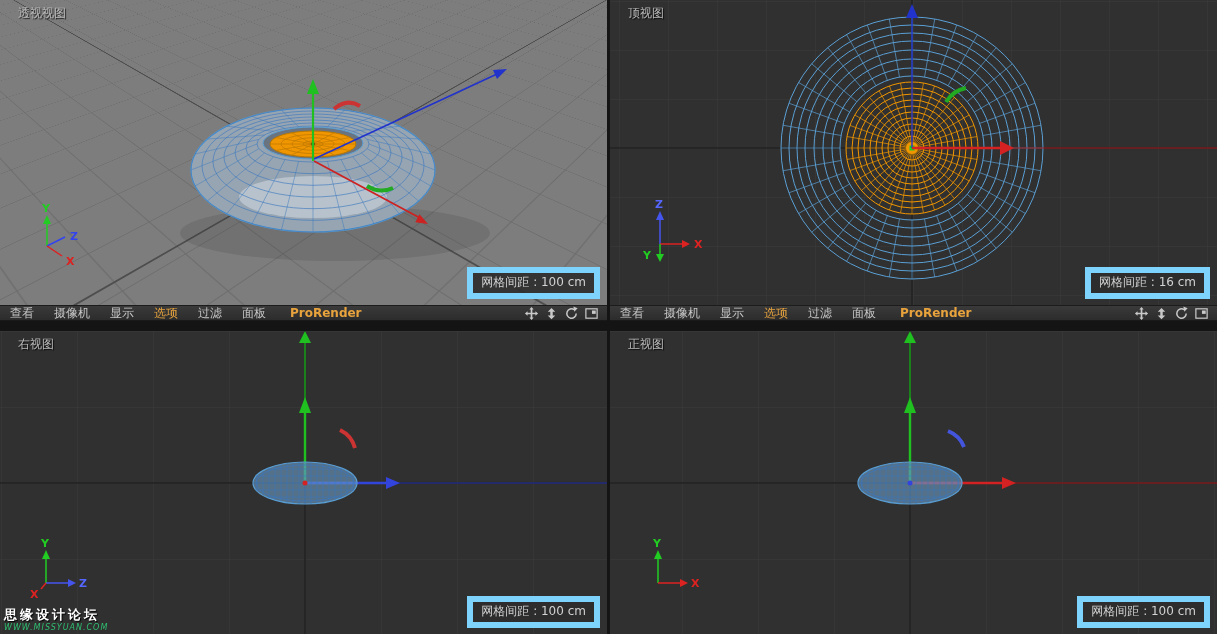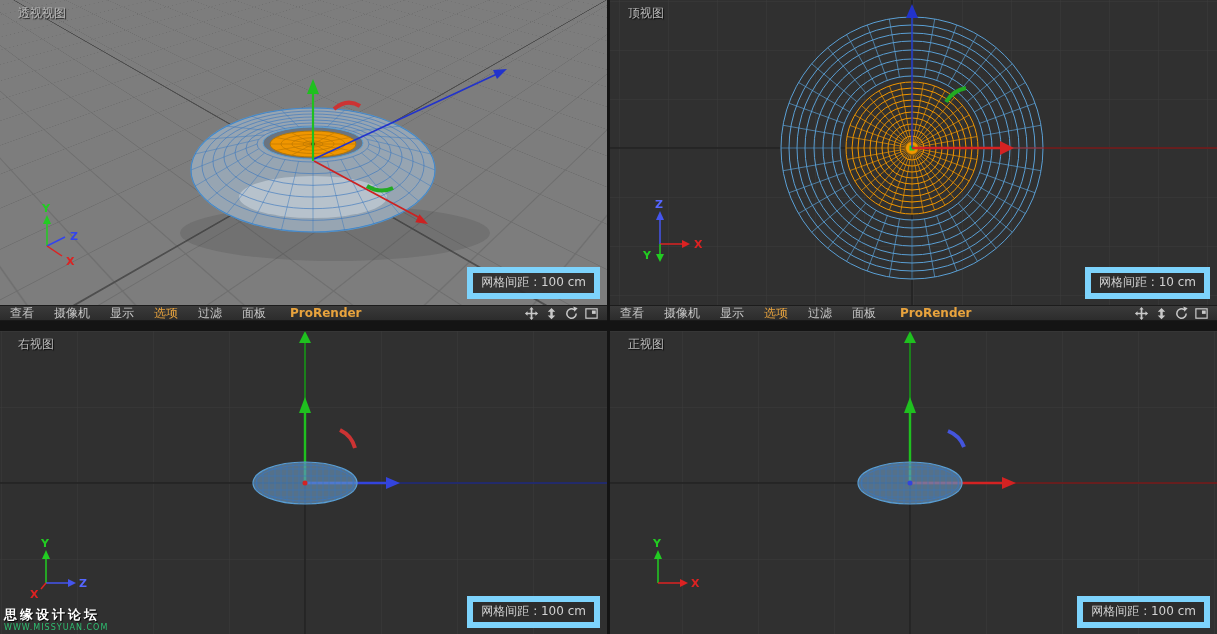--- a/index.html
+++ b/index.html
@@ -27,21 +27,21 @@
     border-top:1px solid #1c1c1c;border-bottom:1px solid #191919;}
   #menubar-left{left:0;} #menubar-right{left:610px;}
   .mi{color:#c6c6c6;font-size:12px;line-height:24px;padding:0 10px;white-space:nowrap;cursor:default;}
   .mi.active{color:#e8a33d;}
   .mi.prorender{color:#e8a33d;font-weight:bold;padding-left:14px;}
   .mb-icons{margin-left:auto;display:flex;align-items:center;gap:5px;padding-right:8px;}
   .mb-icons svg{display:block;}
   svg text{font-size:11px;font-weight:bold;font-family:"DejaVu Sans","Liberation Sans",sans-serif;}
   #watermark{position:absolute;left:4px;bottom:1px;z-index:9;line-height:1.25;}
   .wm1{color:#ffffff;font-size:13px;font-weight:bold;letter-spacing:3px;text-shadow:1px 1px 1px #000;}
-  .wm2{color:#2fbf71;font-size:8px;letter-spacing:1px;}
+  .wm2{color:#2fbf71;font-size:8px;letter-spacing:1px;font-style:italic;}
 </style>
 </head>
 <body>
 
 <div id="stage">
 
   <div class="vp" id="vp-persp">
     <div class="floor"></div>
     <svg class="scene" width="607" height="305" viewBox="0 0 607 305">
       <ellipse cx="335" cy="233" rx="155" ry="28" fill="rgba(50,50,50,.15)"></ellipse>
@@ -241,21 +241,21 @@
         <text x="-5" y="-36" fill="#5566ff">Z</text>
         <line x1="0" y1="0" x2="22" y2="0" stroke="#dd2222" stroke-width="1.5"></line>
         <polygon points="22,-4 22,4 30,0" fill="#dd2222"></polygon>
         <text x="34" y="4" fill="#dd2222">X</text>
         <line x1="0" y1="0" x2="0" y2="12" stroke="#22cc22" stroke-width="1.5"></line>
         <polygon points="-4,10 4,10 0,18" fill="#22cc22"></polygon>
         <text x="-17" y="15" fill="#22cc22">Y</text>
       </g>
     </svg>
     <div class="vp-label">顶视图</div>
-    <div class="grid-label">网格间距 : 10 cm</div>
+    <div class="grid-label">网格间距 : 16 cm</div>
   </div>
 
   <div class="menubar" id="menubar-left">
     <span class="mi">查看</span>
     <span class="mi">摄像机</span>
     <span class="mi">显示</span>
     <span class="mi active">选项</span>
     <span class="mi">过滤</span>
     <span class="mi">面板</span>
     <span class="mi prorender">ProRender</span>

